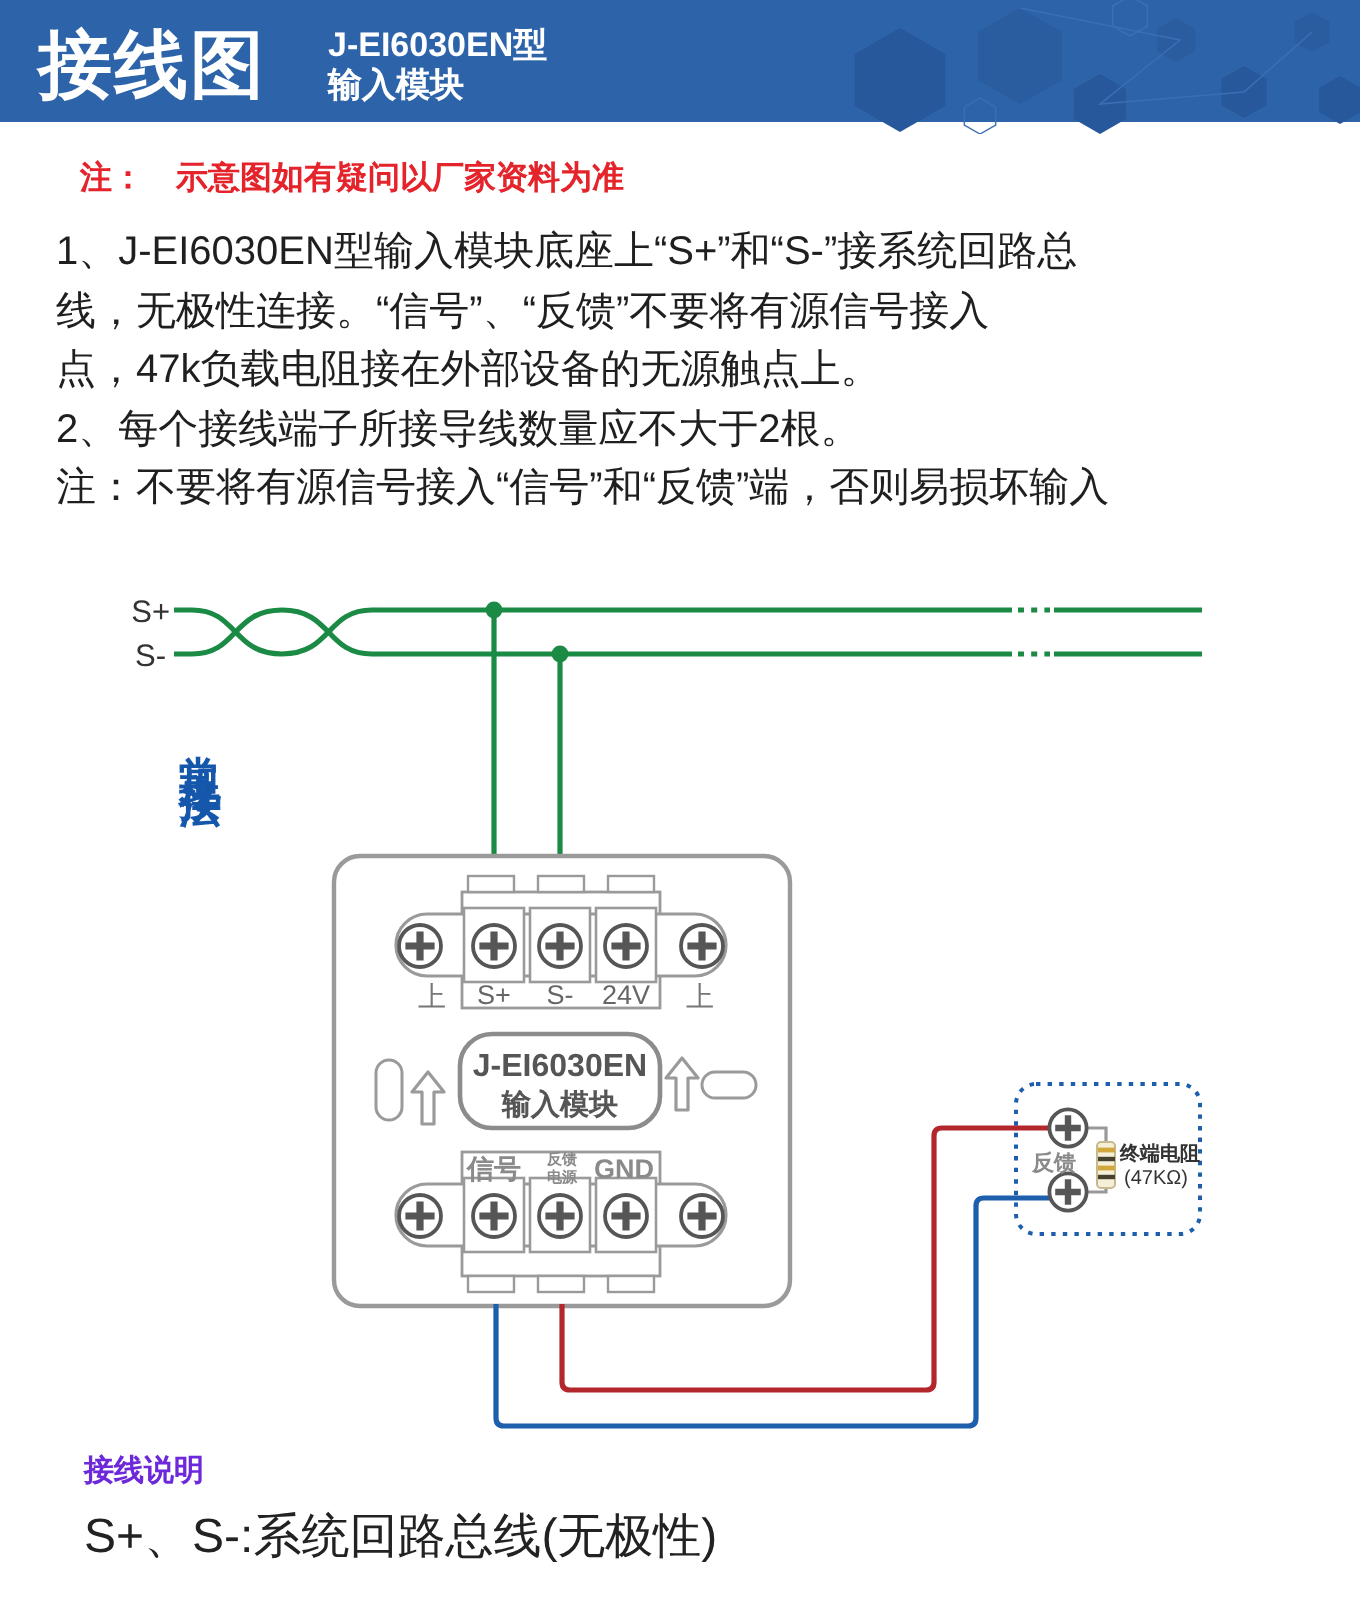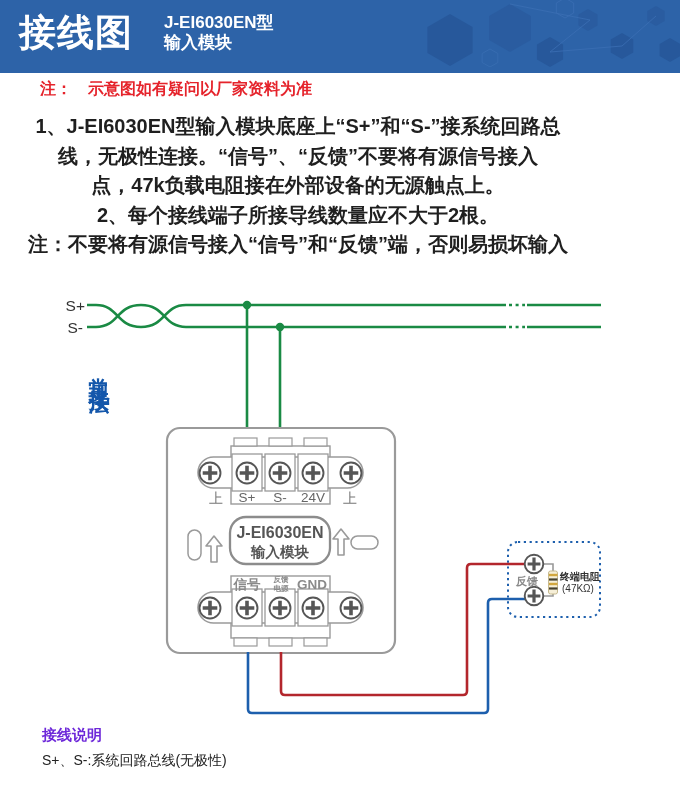--- a/index.html
+++ b/index.html
@@ -1,41 +1,41 @@
 <!DOCTYPE html>
 <html><head>
 <meta charset="utf-8">
 <style>
   html,body{margin:0;padding:0;background:#fff;}
   #page{position:relative;width:680px;height:805px;background:#fff;overflow:hidden;
         font-family:"Liberation Sans","DejaVu Sans",sans-serif;}
 
   
-  .header{position:absolute;left:0;top:0;width:680px;height:73px;background:#2d63a8;}
+  .header{position:absolute;left:0;top:0;width:680px;height:61px;background:#2d63a8;}
   .header-title{position:absolute;left:19px;top:10px;font-size:37px;font-weight:bold;
                 color:#fff;letter-spacing:1px;line-height:46px;}
   .header-sub{position:absolute;left:164px;top:13px;color:#fff;font-size:17px;
               font-weight:600;line-height:20px;}
   .header-deco{position:absolute;right:0;top:0;width:320px;height:67px;}
 
   
   .note{position:absolute;left:40px;top:79px;font-size:16px;font-weight:600;
         color:#e5232b;white-space:pre;text-align:right;}
   .instructions{position:absolute;left:28px;top:112px;color:#1f1f1f;}
-  .instructions div{font-size:20px;line-height:29.5px;white-space:nowrap;font-weight:700;text-align:center;}
+  .instructions div{font-size:20px;line-height:29.5px;white-space:nowrap;font-weight:400;}
 
   
   .diagram-svg{position:absolute;left:0;top:0;width:680px;height:805px;}
   .method-label{position:absolute;left:85px;top:361px;writing-mode:vertical-rl;
                 text-orientation:upright;font-size:21px;font-weight:bold;color:#1457ab;
                 letter-spacing:5px;}
 
   
   .footer-title{position:absolute;left:42px;top:726px;font-size:15px;font-weight:bold;color:#6d28d9;}
-  .footer-line{position:absolute;left:42px;top:752px;font-size:14px;color:#222;font-weight:500;}
+  .footer-line{position:absolute;left:42px;top:752px;font-size:24px;color:#222;font-weight:500;}
 
   svg text{font-family:"Liberation Sans","DejaVu Sans",sans-serif;}
 </style>
 </head>
 <body>
 
 <div id="page">
 
   <div class="header">
     <svg class="header-deco" viewBox="0 0 320 67">

